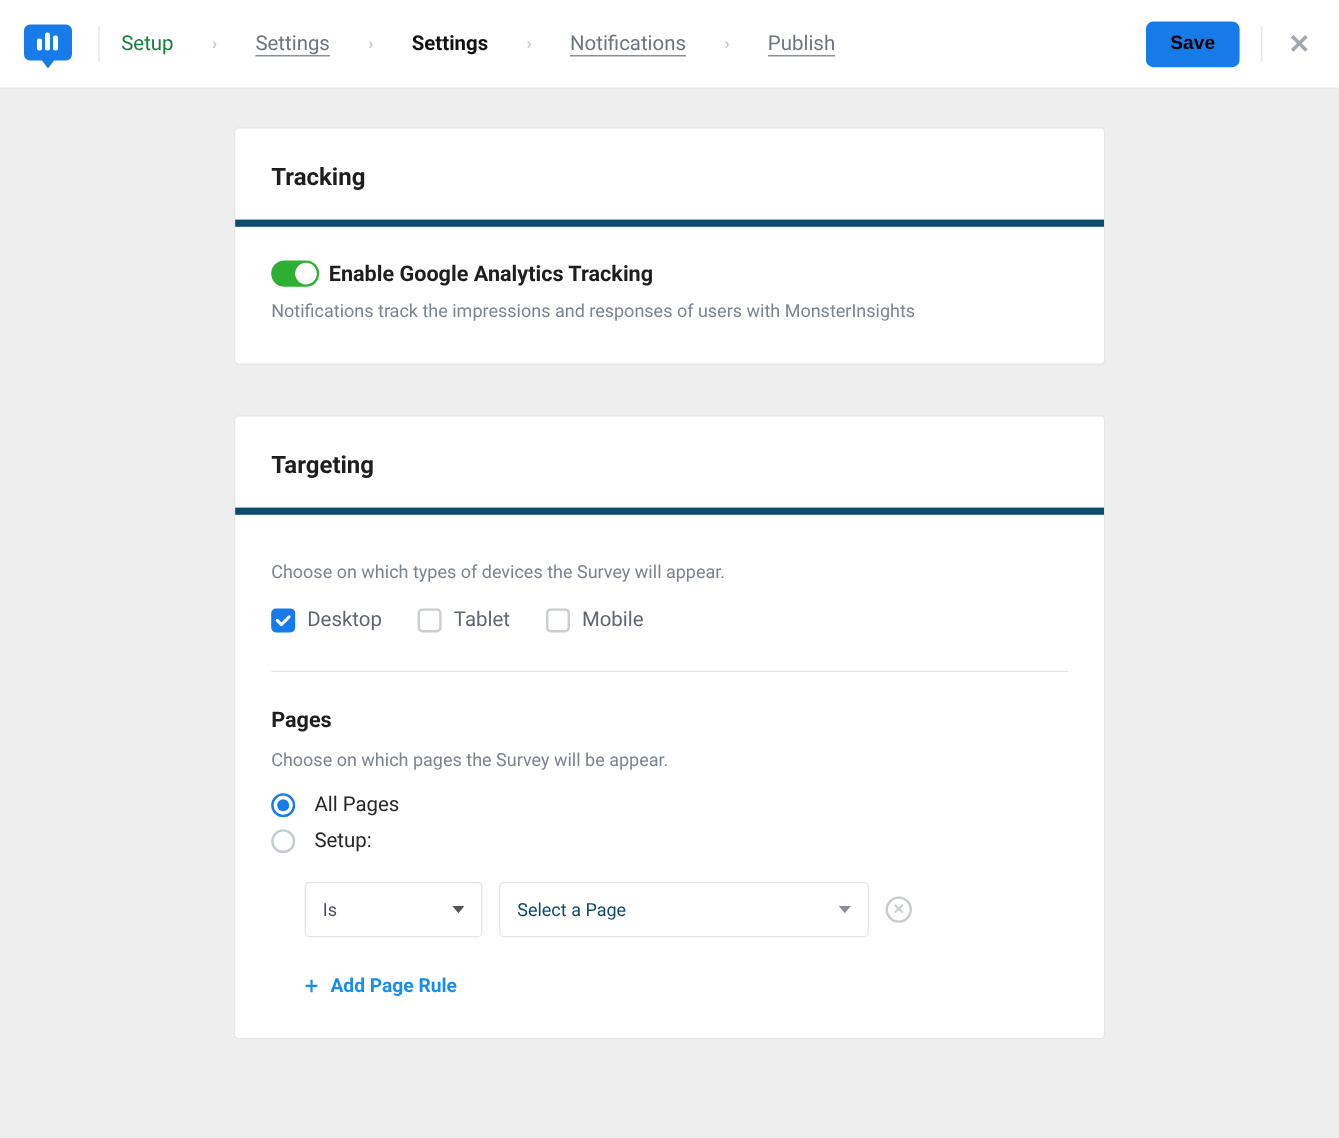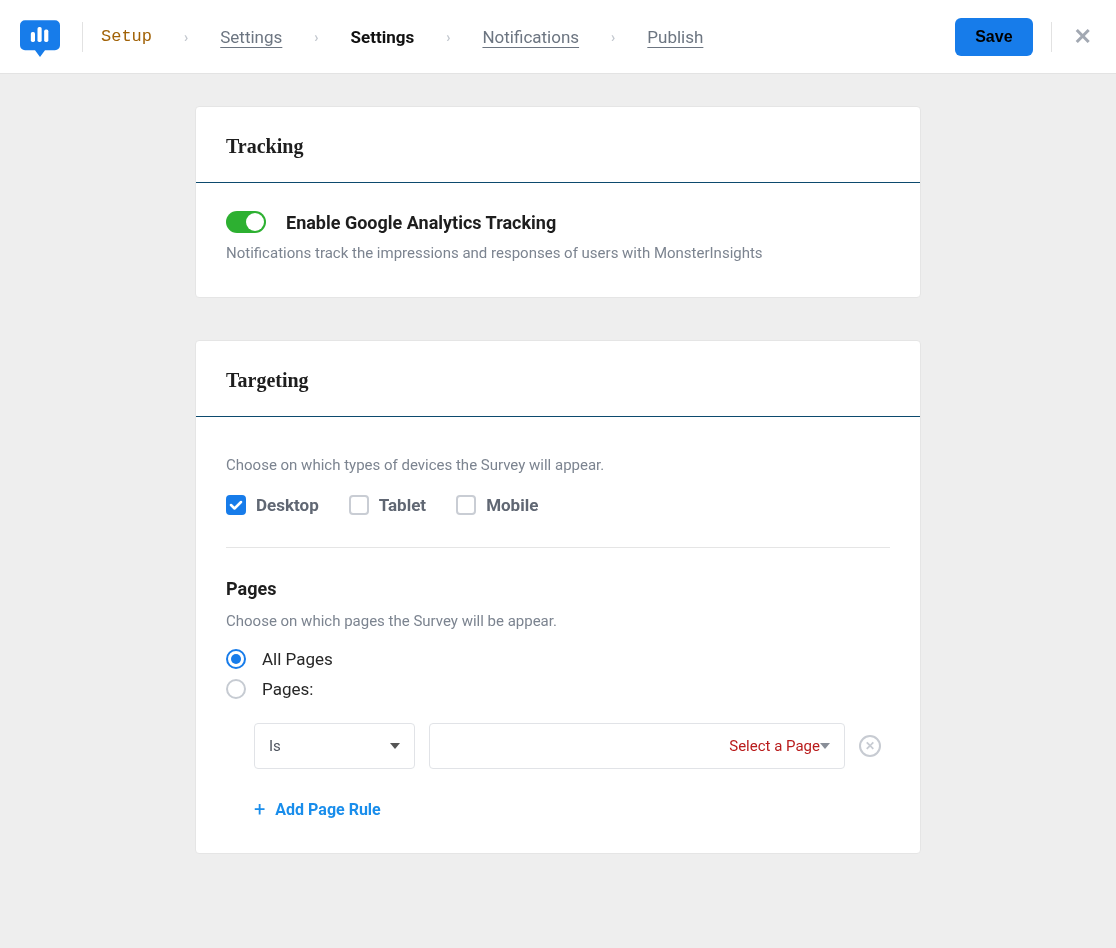--- a/index.html
+++ b/index.html
@@ -33,21 +33,21 @@
     align-items: center;
     gap: 32px;
   }
   .crumb {
     color: #6c7581;
     font-size: 17px;
     text-decoration: underline;
     text-underline-offset: 4px;
     cursor: pointer;
   }
-  .crumb.inactive { text-decoration: none; color: #a16207; font-family: Liberation Mono, monospace; }
+  .crumb.inactive { text-decoration: none; color: #15803d; }
   .crumb.active {
     color: #111111;
     font-weight: 700;
     text-decoration: none;
   }
   .chev {
     color: #c3c8cf;
     font-size: 14px;
     font-weight: 700;
   }
@@ -75,33 +75,32 @@
     margin: 32px auto 0 auto;
   }
   .card {
     background: #ffffff;
     border: 1px solid #e5e5e5;
     border-radius: 4px;
     margin-bottom: 42px;
   }
   .card-hdr {
     padding: 28px 30px 24px 30px;
-    border-bottom: 1px solid #0c4a6e;
+    border-bottom: 6px solid #0c4a6e;
     font-size: 20px;
     font-weight: 700;
     color: #1e1e1e;
-    font-family: Liberation Serif, serif;
   }
   .card-body {
     padding: 28px 30px 32px 30px;
   }
   .row-title {
     display: flex;
     align-items: center;
-    gap: 20px;
+    gap: 8px;
   }
   .toggle {
     width: 40px; height: 22px;
     background: #2db031;
     border-radius: 22px;
     position: relative;
     cursor: pointer;
   }
   .toggle::after {
     content: "";
@@ -133,21 +132,21 @@
     height: 1px;
     background: #e5e5e5;
     margin: 4px 0 30px 0;
   }
   .check-row {
     display: flex;
     align-items: center;
     gap: 30px;
     margin-top: 18px;
   }
-  .check-item { display: flex; align-items: center; gap: 10px; font-size: 17px; color: #606773; cursor: pointer; font-weight: bold; }
+  .check-item { display: flex; align-items: center; gap: 10px; font-size: 17px; color: #606773; cursor: pointer; }
   .checkbox {
     width: 20px; height: 20px;
     border-radius: 4px;
     border: 2px solid #c9cdd4;
     display: flex; align-items:center; justify-content:center;
     color: #fff;
   }
   .checkbox.checked {
     background: #177cea;
     border-color: #177cea;
@@ -172,22 +171,22 @@
   .select {
     display:flex; align-items:center; justify-content:space-between;
     height:46px;
     border:1px solid #e1e3e7; border-radius:4px;
     padding:0 14px;
     color:#4e545f;
     font-size:15px;
     background:#fff;
     cursor:pointer;
   }
-  .select.small { width:161px; }
-  .select.large { width:416px; color:#b91c1c;justify-content:flex-end; }
+  .select.small { width:148px; }
+  .select.large { width:308px; color:#0c4a6e; }
   .caret { width:0; height:0; border-left:5px solid transparent; border-right:5px solid transparent; border-top:6px solid #555; }
   .select.large .caret { border-top-color:#898e98; }
   .circle-x {
     width:22px; height:22px; border:2px solid #c7cbd2; border-radius:50%;
     display:flex; align-items:center; justify-content:center; color:#c7cbd2;
     font-size:12px; font-weight:700; cursor:pointer;
   }
   .add-rule {
     display:flex; align-items:center; gap:10px;
     color:#198deb; font-weight:700; font-size:16px;
@@ -278,21 +277,21 @@
         <div class="section-title">Pages</div>
         <div class="subtext">Choose on which pages the Survey will be appear.</div>
 
         <div class="radio-stack">
           <label class="radio-item">
             <span class="radio selected"></span>
             <span>All Pages</span>
           </label>
           <label class="radio-item">
             <span class="radio"></span>
-            <span>Pages:</span>
+            <span>Setup:</span>
           </label>
         </div>
 
         <div class="rule-row">
           <div class="select small">
             <span>Is</span>
             <span class="caret"></span>
           </div>
           <div class="select large">
             <span>Select a Page</span>

